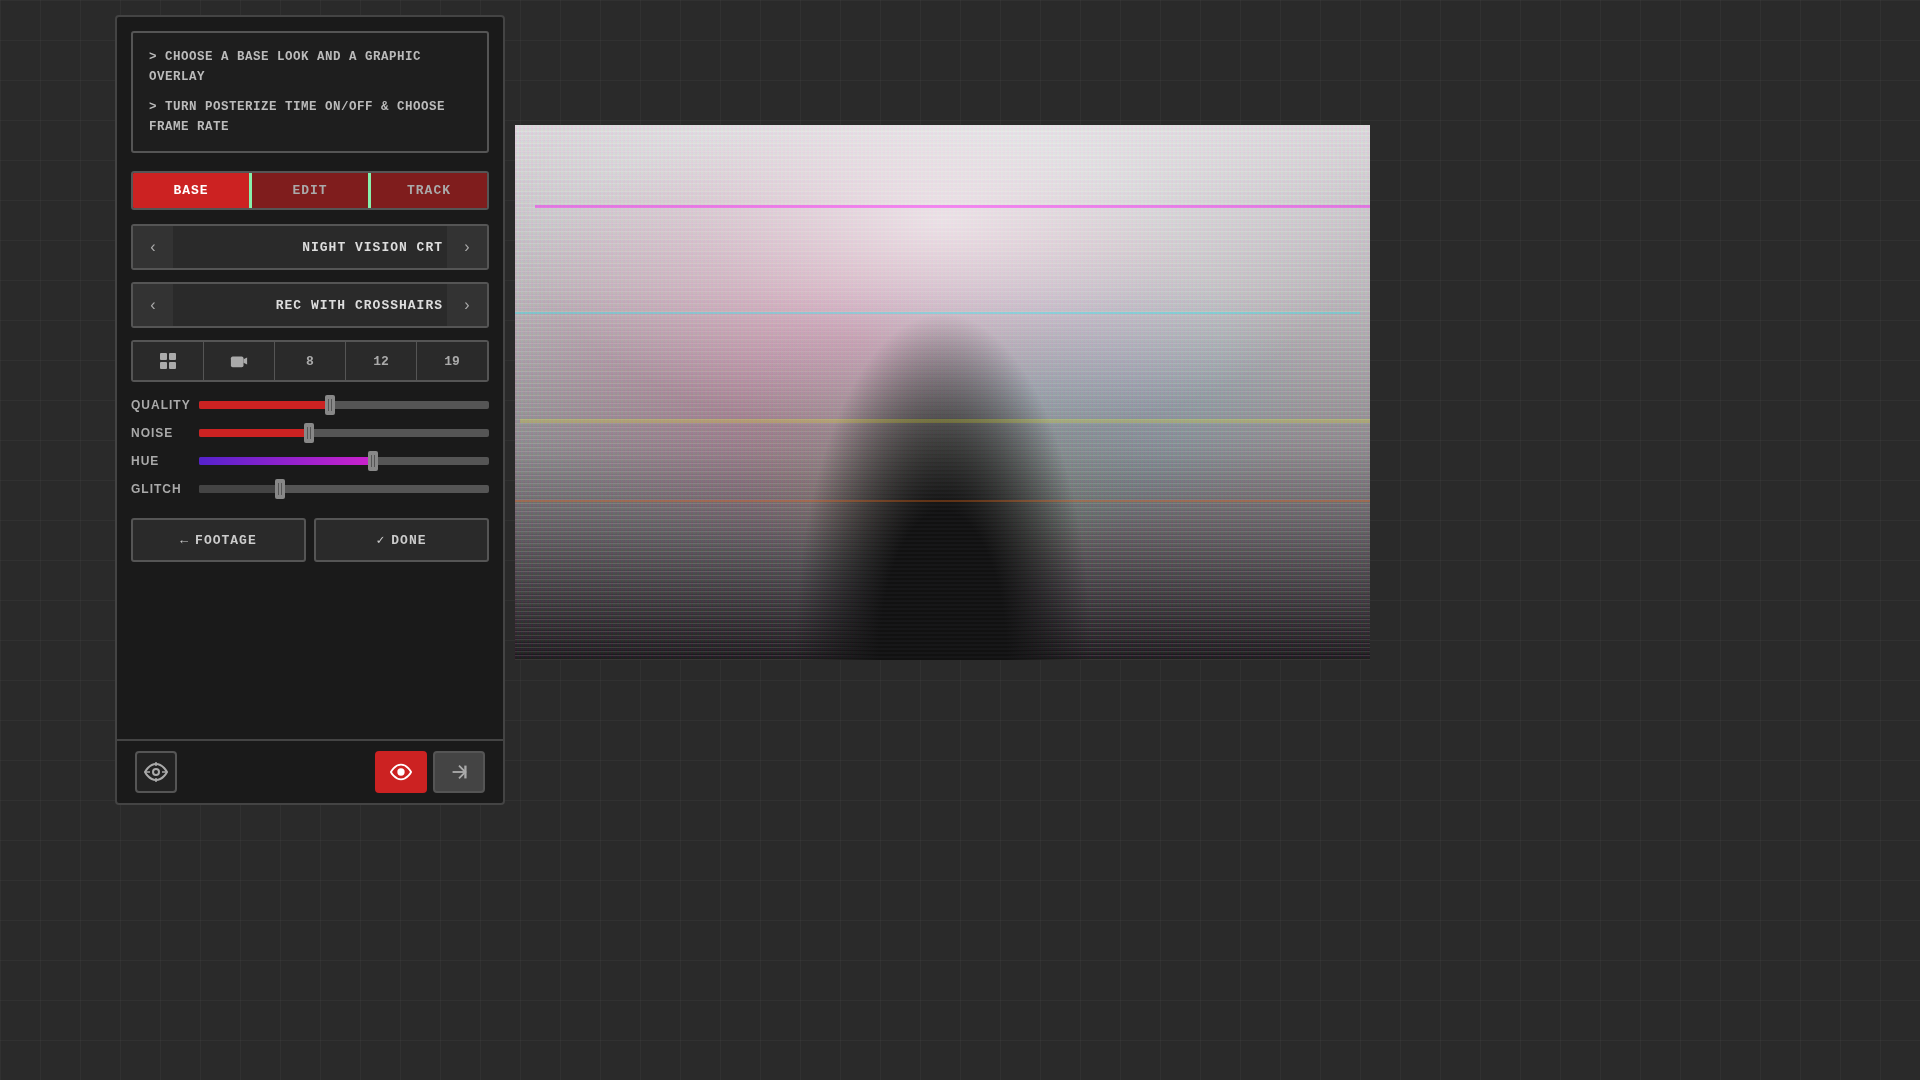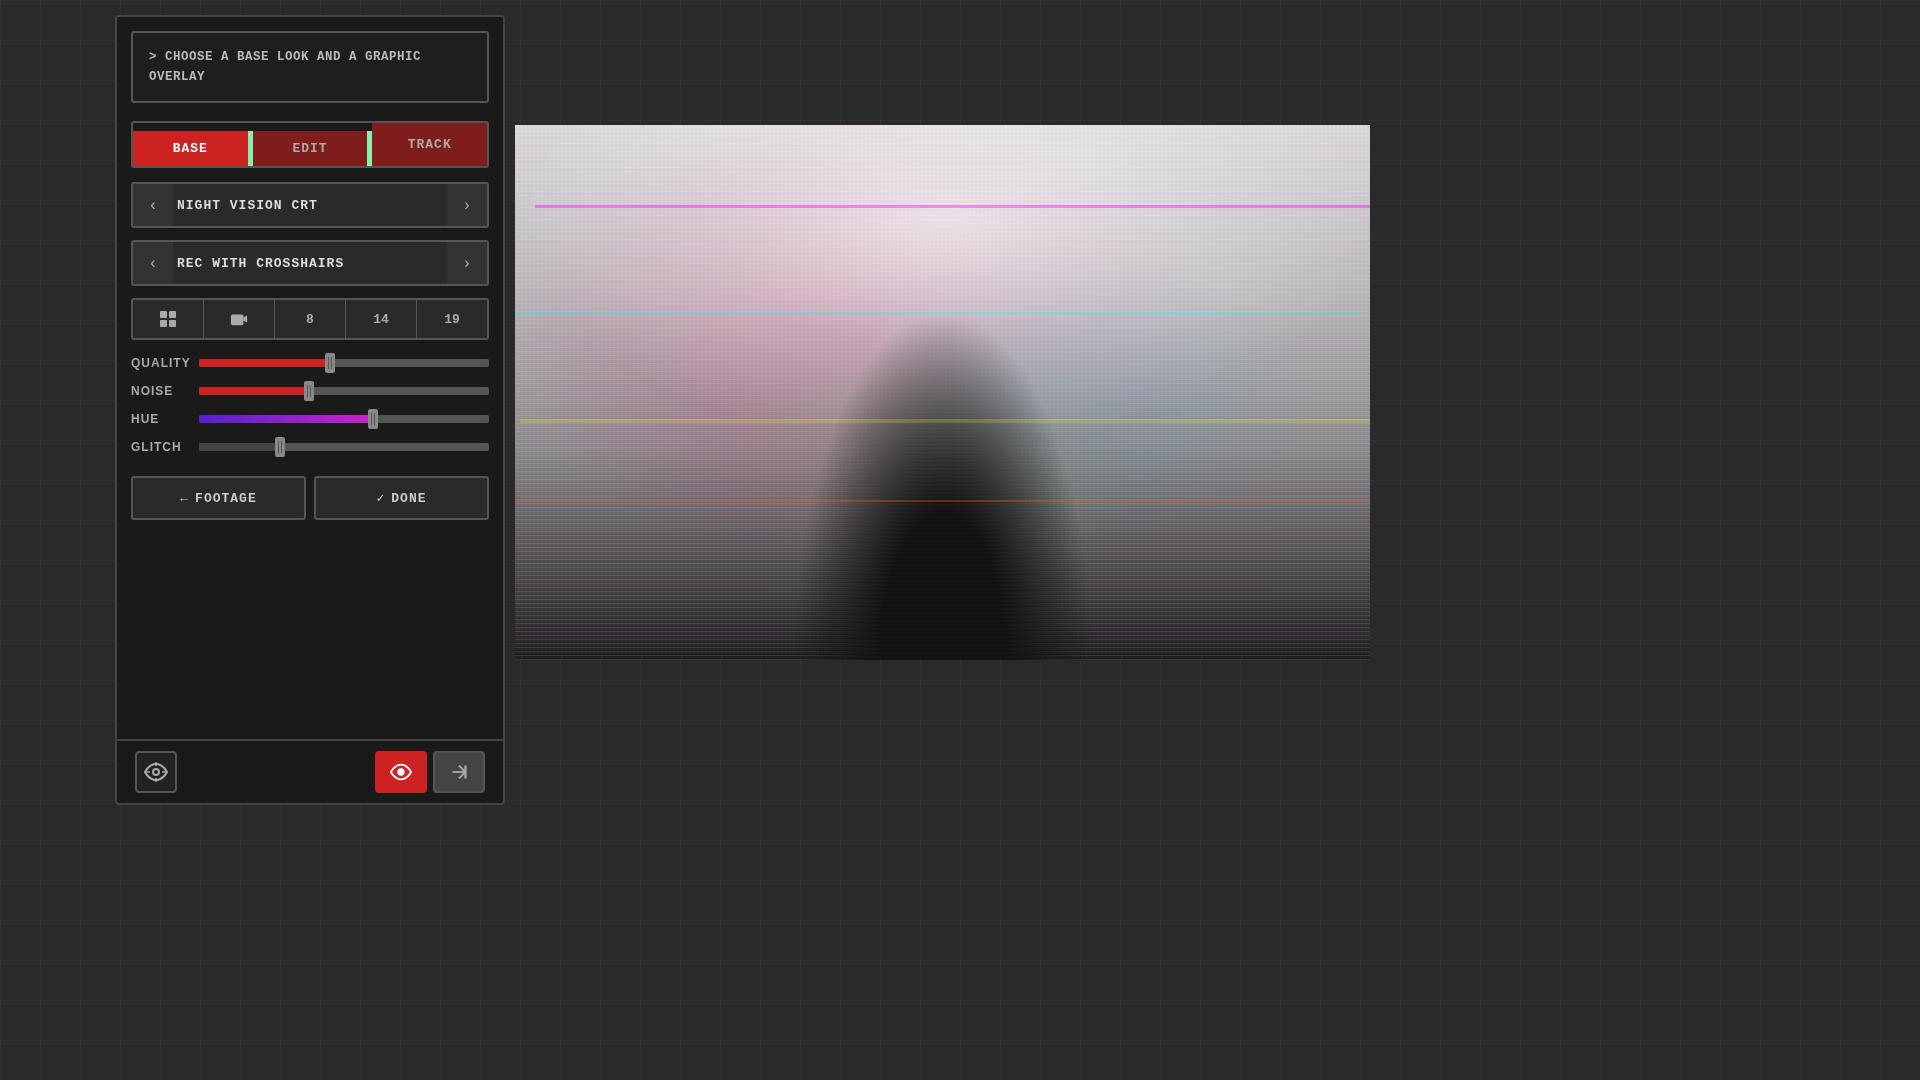--- a/index.html
+++ b/index.html
@@ -76,22 +76,21 @@
       cursor: pointer;
       text-transform: uppercase;
     }
 
     .tab-btn.active {
       background: #cc2222;
       color: #fff;
     }
 
     .tab-btn:not(:last-child) {
-      border-right: 5px solid #86efac;
-      margin-top: 8px;
+      border-right: 3px solid #86efac;
     }
 
     .selector-row {
       display: flex;
       align-items: center;
       margin: 6px 14px;
       background: #2a2a2a;
       border: 2px solid #555;
       border-radius: 3px;
       overflow: hidden;
@@ -106,21 +105,21 @@
       font-size: 16px;
       cursor: pointer;
       display: flex;
       align-items: center;
       justify-content: center;
       flex-shrink: 0;
     }
 
     .selector-label {
       flex: 1;
-      text-align: left;
+      text-align: right;
       color: #ddd;
       font-family: 'Courier New', monospace;
       font-size: 13px;
       font-weight: bold;
       letter-spacing: 1px;
       text-transform: uppercase;
       padding: 10px 4px;
     }
 
     .frame-rate-row {
@@ -392,20 +391,21 @@
         radial-gradient(ellipse at 50% 60%, rgba(100,255,0,0.1) 0%, transparent 35%);
     }
   </style>
 </head>
 <body>
 
 <div class="panel">
 
   <div class="instructions-box">
     <div class="instruction-line">&gt; CHOOSE A BASE LOOK AND A GRAPHIC OVERLAY</div>
+    <div class="instruction-line">&gt; TURN POSTERIZE TIME ON/OFF &amp; CHOOSE FRAME RATE</div>
   </div>
 
   <div class="tabs-row">
     <button class="tab-btn active">BASE</button>
     <button class="tab-btn">EDIT</button>
     <button class="tab-btn">TRACK</button>
   </div>
 
   <div class="selector-row">
     <button class="arrow-btn">‹</button>
@@ -431,21 +431,21 @@
     </button>
 
     <button class="frame-btn">
       <svg viewBox="0 0 20 18" fill="#aaa">
         <rect x="1" y="4" width="14" height="12" rx="2"></rect>
         <polygon points="15,7 19,5 19,13 15,11"></polygon>
       </svg>
     </button>
 
     <button class="frame-btn">8</button>
-    <button class="frame-btn">14</button>
+    <button class="frame-btn">12</button>
     <button class="frame-btn">19</button>
   </div>
 
   <div class="sliders-section">
 
     <div class="slider-row">
       <span class="slider-label">QUALITY</span>
       <div class="slider-track">
         <div class="slider-fill red" style="width: 45%;"></div>
         <div class="slider-handle" style="left: calc(45% - 5px);"></div>

